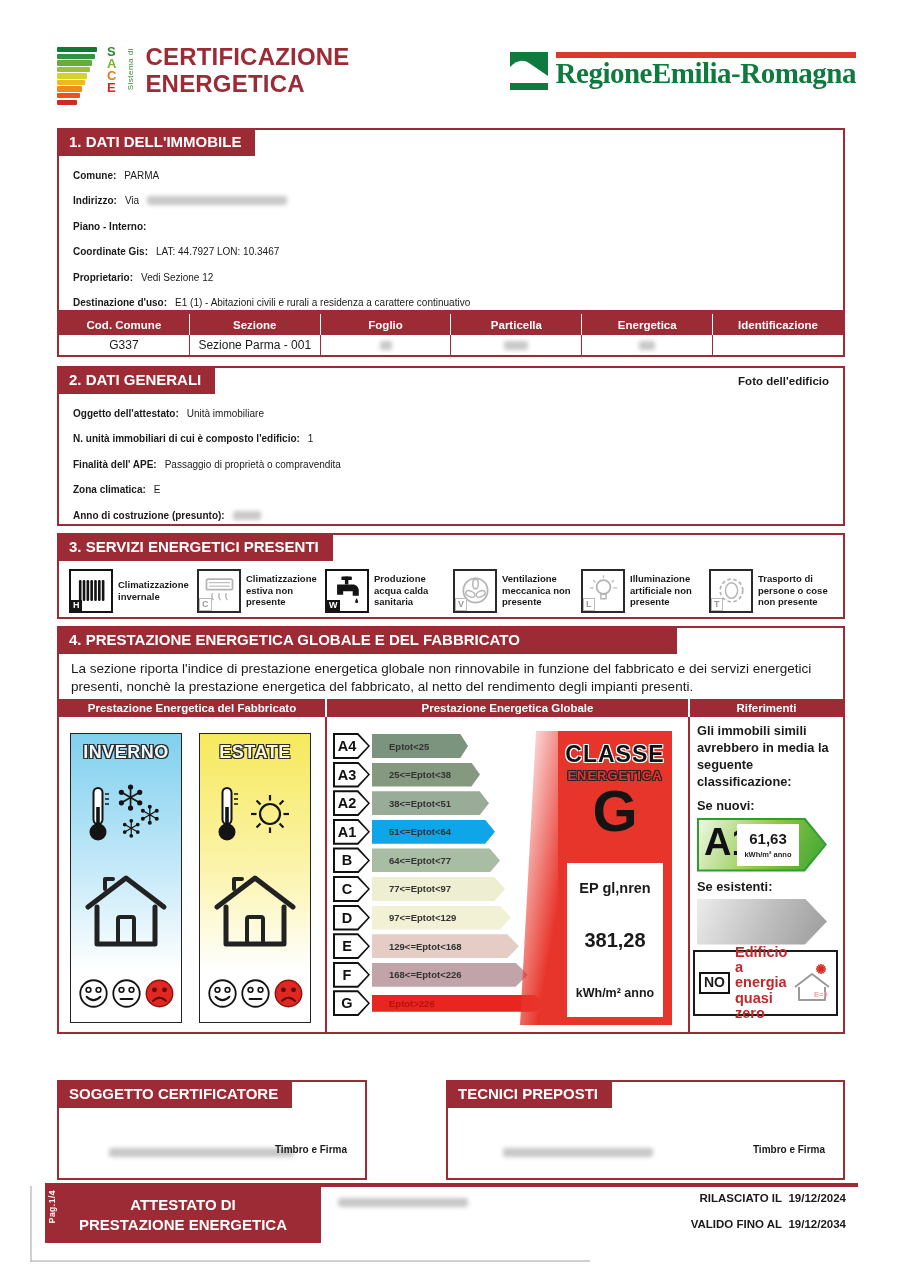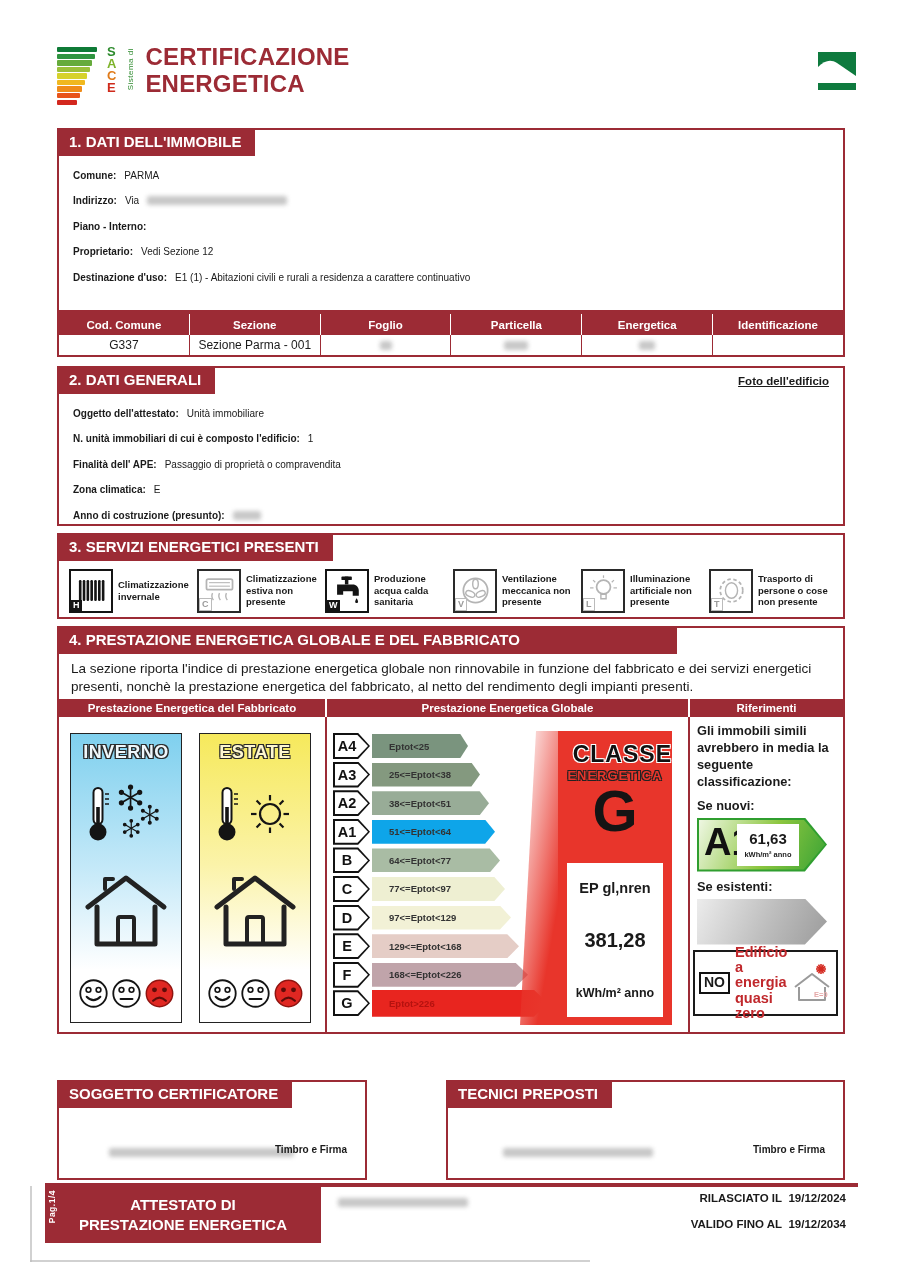--- a/index.html
+++ b/index.html
@@ -75,21 +75,21 @@
   .badge i{position:absolute;inset:2px;background:#fff;clip-path:polygon(0 0,68% 0,100% 50%,68% 100%,0 100%);}
   .badge span{position:absolute;left:0;right:9px;top:0;bottom:0;display:flex;align-items:center;justify-content:center;
          font-style:normal;font-weight:bold;font-size:14.5px;color:#111;}
   .sarrow{height:24px;clip-path:polygon(0 0,92% 0,100% 50%,92% 100%,0 100%);display:flex;align-items:center;
           padding-left:17px;font-size:9.5px;font-weight:bold;color:#333;box-sizing:border-box;}
   
   .gwedge{position:absolute;left:193px;top:14px;width:40px;height:294px;
           background:linear-gradient(100deg,rgba(232,53,43,0) 2%,#e8352b 75%);
           clip-path:polygon(100% 0,40% 0,0 100%,100% 100%);}
   .gbox{position:absolute;left:231px;top:14px;width:114px;height:294px;background:#e8352b;}
-  .gbox .l1{text-align:right;font-weight:bold;font-size:23px;letter-spacing:1px;color:#111;margin-top:10px;
+  .gbox .l1{text-align:center;font-weight:bold;font-size:23px;letter-spacing:1px;color:#111;margin-top:10px;
         text-shadow:-1px -1px 0 #fff,1px -1px 0 #fff,-1px 1px 0 #fff,1px 1px 0 #fff;}
   .gbox .l2{text-align:center;font-weight:bold;font-size:13px;letter-spacing:1px;color:#e8352b;
         text-shadow:-1px -1px 0 #222,1px -1px 0 #222,-1px 1px 0 #222,1px 1px 0 #222;}
   .gbox .gl{text-align:center;font-weight:bold;font-size:58px;line-height:.95;color:#141414;}
   .epbox{position:absolute;left:9px;right:9px;top:132px;bottom:8px;background:#fff;display:flex;
          flex-direction:column;justify-content:space-around;align-items:center;text-align:center;}
   .epbox .a{font-weight:bold;font-size:14.5px;}
   .epbox .b{font-weight:bold;font-size:20px;}
   .epbox .c{font-weight:bold;font-size:12.5px;}
   
@@ -151,36 +151,44 @@
     <div>ENERGETICA</div>
   </div>
 </div>
 
 <div class="abs region">
   <svg width="38" height="38" viewBox="0 0 38 38">
     <rect x="0" y="0" width="38" height="38" fill="#0E7A3E"></rect>
     <path d="M0 15 C7 8 13 7 19 11 L38 24 V31 H0 Z" fill="#fff"></path>
     <rect x="0" y="31" width="38" height="7" fill="#0E7A3E"></rect>
   </svg>
+  <div class="region-text-wrap">
+    <div class="region-redbar"></div>
+    <div class="region-name">RegioneEmilia-Romagna</div>
+  </div>
 </div>
 
 <div class="abs box" style="left:57px;top:128px;width:788px;height:184px;">
   <div class="secbar">1. DATI DELL'IMMOBILE</div>
   <div class="sec-body" id="s1-fields">
       <div class="frow">
         <span class="flab">Comune:</span>
         <span class="fval">PARMA</span>
       </div>
       <div class="frow">
         <span class="flab">Indirizzo:</span>
         <span class="fval">Via</span>
         <span class="redact" style="width: 140px;"></span>
       </div>
       <div class="frow">
         <span class="flab">Piano - Interno:</span>
+      </div>
+      <div class="frow">
+        <span class="flab">Coordinate Gis:</span>
+        <span class="fval">LAT: 44.7927 LON: 10.3467</span>
       </div>
       <div class="frow">
         <span class="flab">Proprietario:</span>
         <span class="fval">Vedi Sezione 12</span>
       </div>
       <div class="frow">
         <span class="flab">Destinazione d'uso:</span>
         <span class="fval">E1 (1) - Abitazioni civili e rurali a residenza a carattere continuativo</span>
       </div>
     </div>
@@ -206,21 +214,21 @@
       </div>
       <div>
         <span class="redact" style="width: 16px;"></span>
       </div>
       <div></div>
     </div>
 </div>
 
 <div class="abs box" style="left:57px;top:366px;width:788px;height:160px;">
   <div class="secbar">2. DATI GENERALI</div>
-  <div class="abs" style="right:14px;top:7px;font-weight:bold;font-size:11.5px;text-decoration:underline;">Foto dell'edificio</div>
+  <div class="abs" style="right:14px;top:7px;font-weight:bold;font-size:11.5px;">Foto dell'edificio</div>
   <div class="sec-body" id="s2-fields">
       <div class="frow">
         <span class="flab">Oggetto dell'attestato:</span>
         <span class="fval">Unità immobiliare</span>
       </div>
       <div class="frow">
         <span class="flab">N. unità immobiliari di cui è composto l'edificio:</span>
         <span class="fval">1</span>
       </div>
       <div class="frow">
@@ -524,21 +532,21 @@
               <i></i>
               <span>F</span>
             </div>
             <div class="sarrow" style="width: 156px; background: rgb(192, 164, 170);">168&lt;=Eptot&lt;226</div>
           </div>
           <div class="srow">
             <div class="badge">
               <i></i>
               <span>G</span>
             </div>
-            <div class="sarrow" style="width: 176px; background: rgb(232, 37, 31); height: 27px; color: rgb(181, 18, 15);">Eptot&gt;226</div>
+            <div class="sarrow" style="width: 176px; background: rgb(232, 37, 31); height: 17px; color: rgb(181, 18, 15);">Eptot&gt;226</div>
           </div>
         </div>
       <div class="gwedge"></div>
       <div class="gbox">
         <div class="l1">CLASSE</div>
         <div class="l2">ENERGETICA</div>
         <div class="gl">G</div>
         <div class="epbox">
           <div class="a">EP gl,nren</div>
           <div class="b">381,28</div>

